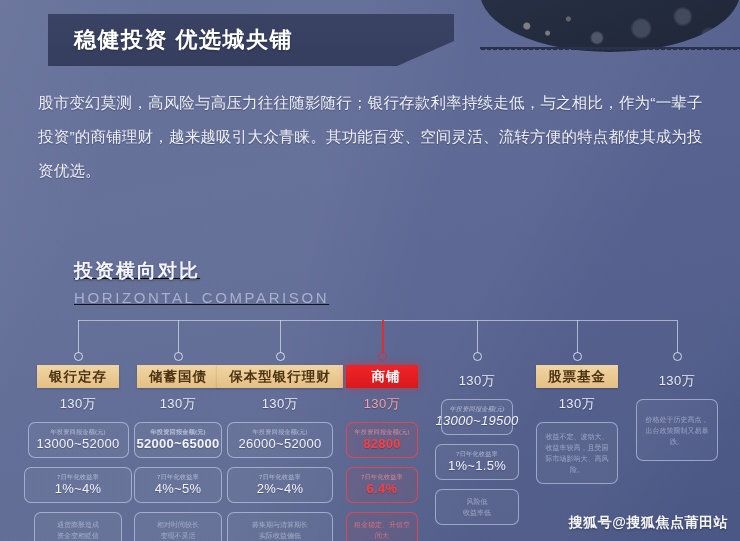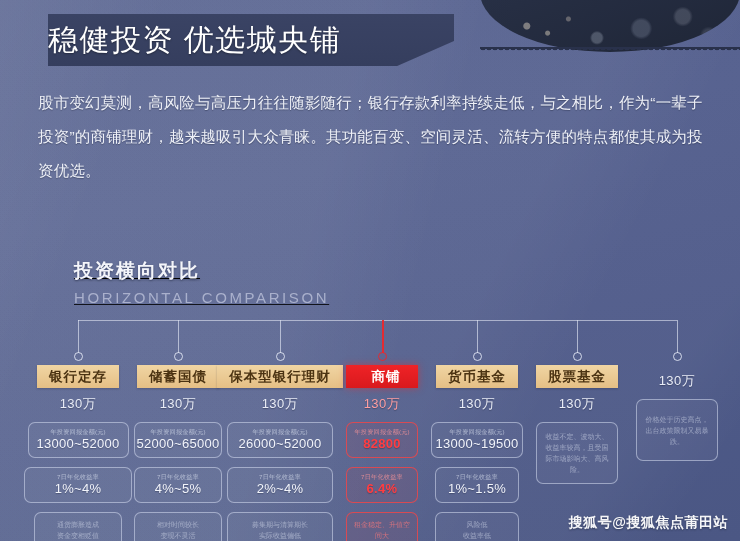--- a/index.html
+++ b/index.html
@@ -49,23 +49,24 @@
   
   #banner {
     position: absolute; left: 48px; top: 14px;
     width: 406px; height: 52px;
     background: linear-gradient(180deg, #3a4364 0%, #353e5e 100%);
     clip-path: polygon(0 0, 100% 0, 100% 52%, 86% 100%, 0 100%);
     display: flex; align-items: center;
   }
   #banner .title {
     color: #ffffff;
-    font-size: 30px;
-    font-weight: normal;
+    font-size: 22px;
+    font-weight: bold;
     letter-spacing: 1.5px;
+    padding-left: 26px;
     text-shadow: 0 1px 2px rgba(0,0,0,0.35);
     white-space: nowrap;
   }
 
   
   #intro {
     position: absolute; left: 38px; top: 86px;
     width: 668px;
     color: #eef0f7;
     font-size: 15.5px;
@@ -249,21 +250,21 @@
           <div class="val">1%~4%</div>
         </div>
         <div class="box note" style="width: 88px;">
           <div class="txt">通货膨胀造成
 资金变相贬值</div>
         </div>
       </div>
       <div class="col" style="left: 128px; width: 100px;">
         <div class="pill">储蓄国债</div>
         <div class="amount">130万</div>
-        <div class="box" style="width: 88px;">
+        <div class="box" style="width: 88px; font-weight: bold;">
           <div class="cap">年投资回报金额(元)</div>
           <div class="val">52000~65000</div>
         </div>
         <div class="box" style="width: 88px;">
           <div class="cap">7日年化收益率</div>
           <div class="val">4%~5%</div>
         </div>
         <div class="box note" style="width: 88px;">
           <div class="txt">相对时间较长
 变现不灵活</div>
@@ -295,23 +296,22 @@
         <div class="box" style="width: 72px;">
           <div class="cap">7日年化收益率</div>
           <div class="val">6.4%</div>
         </div>
         <div class="box note" style="width: 72px;">
           <div class="txt">租金稳定、升值空间大
 低风险、高抗通胀能力</div>
         </div>
       </div>
       <div class="col" style="left: 429px; width: 96px;">
-        <div class="pill">货币基金</div>
-        <div class="amount">130万</div>
-        <div class="box" style="width: 92px;">
+        <div class="amount">130万</div>
+        <div class="box" style="width: 72px; font-style: italic;">
           <div class="cap">年投资回报金额(元)</div>
           <div class="val">13000~19500</div>
         </div>
         <div class="box" style="width: 84px;">
           <div class="cap">7日年化收益率</div>
           <div class="val">1%~1.5%</div>
         </div>
         <div class="box note" style="width: 84px;">
           <div class="txt">风险低
 收益率低</div>

